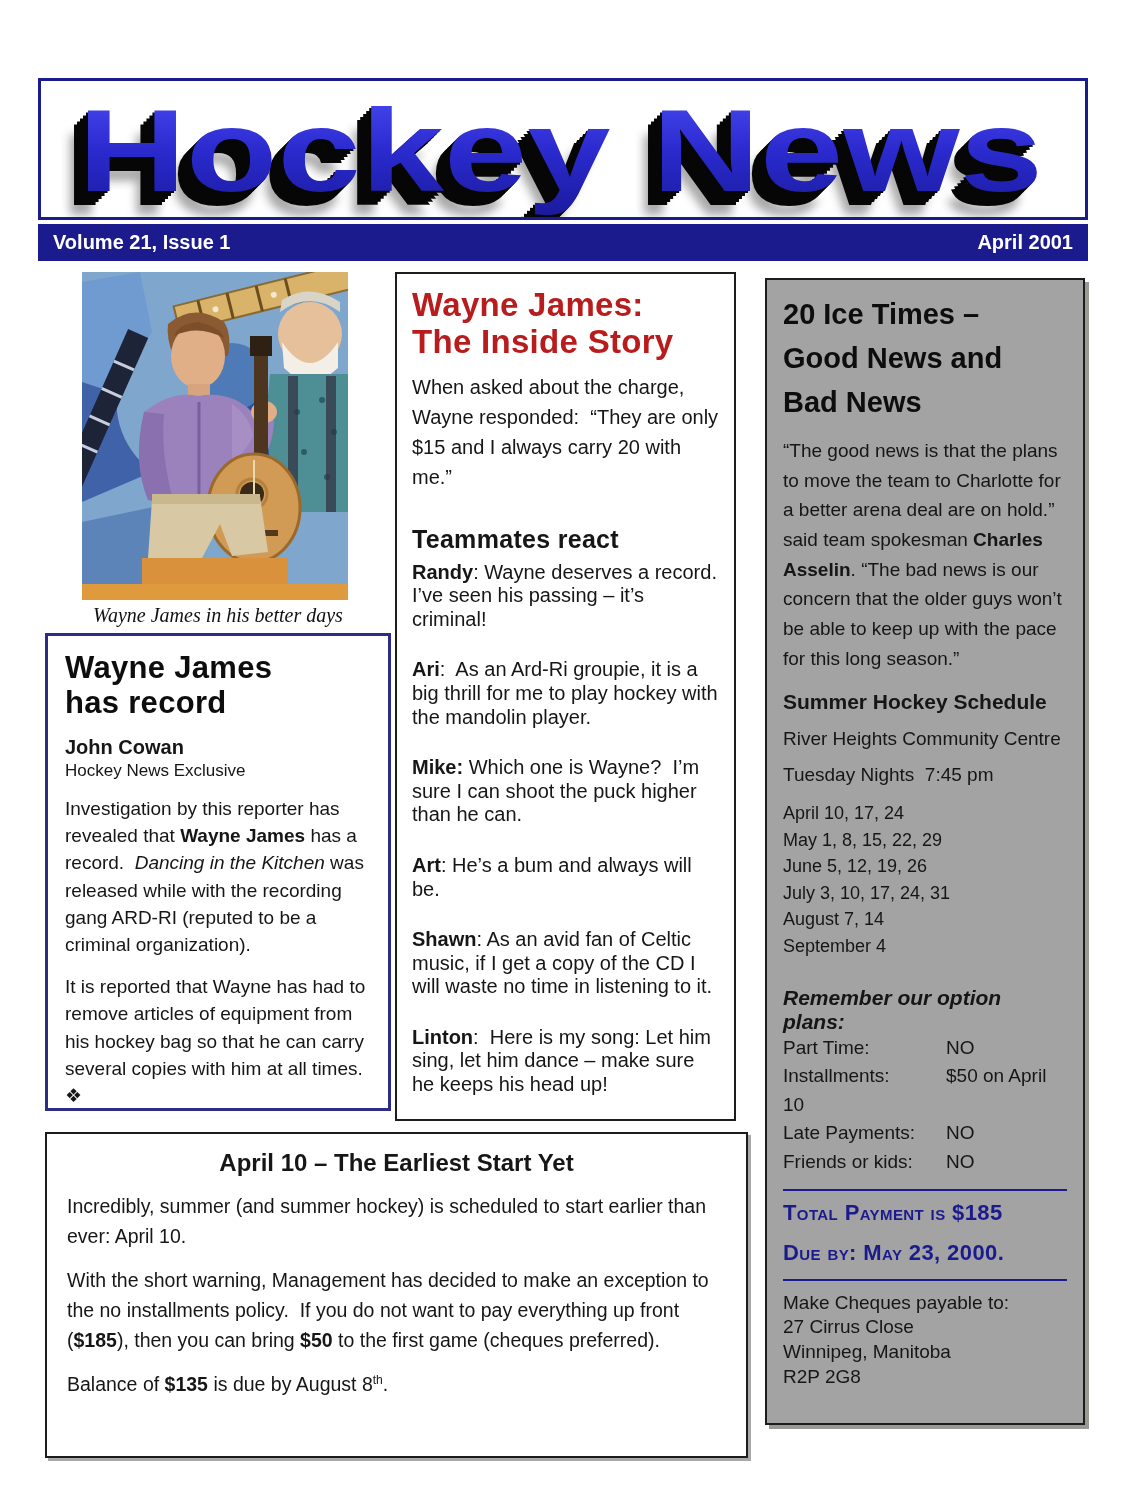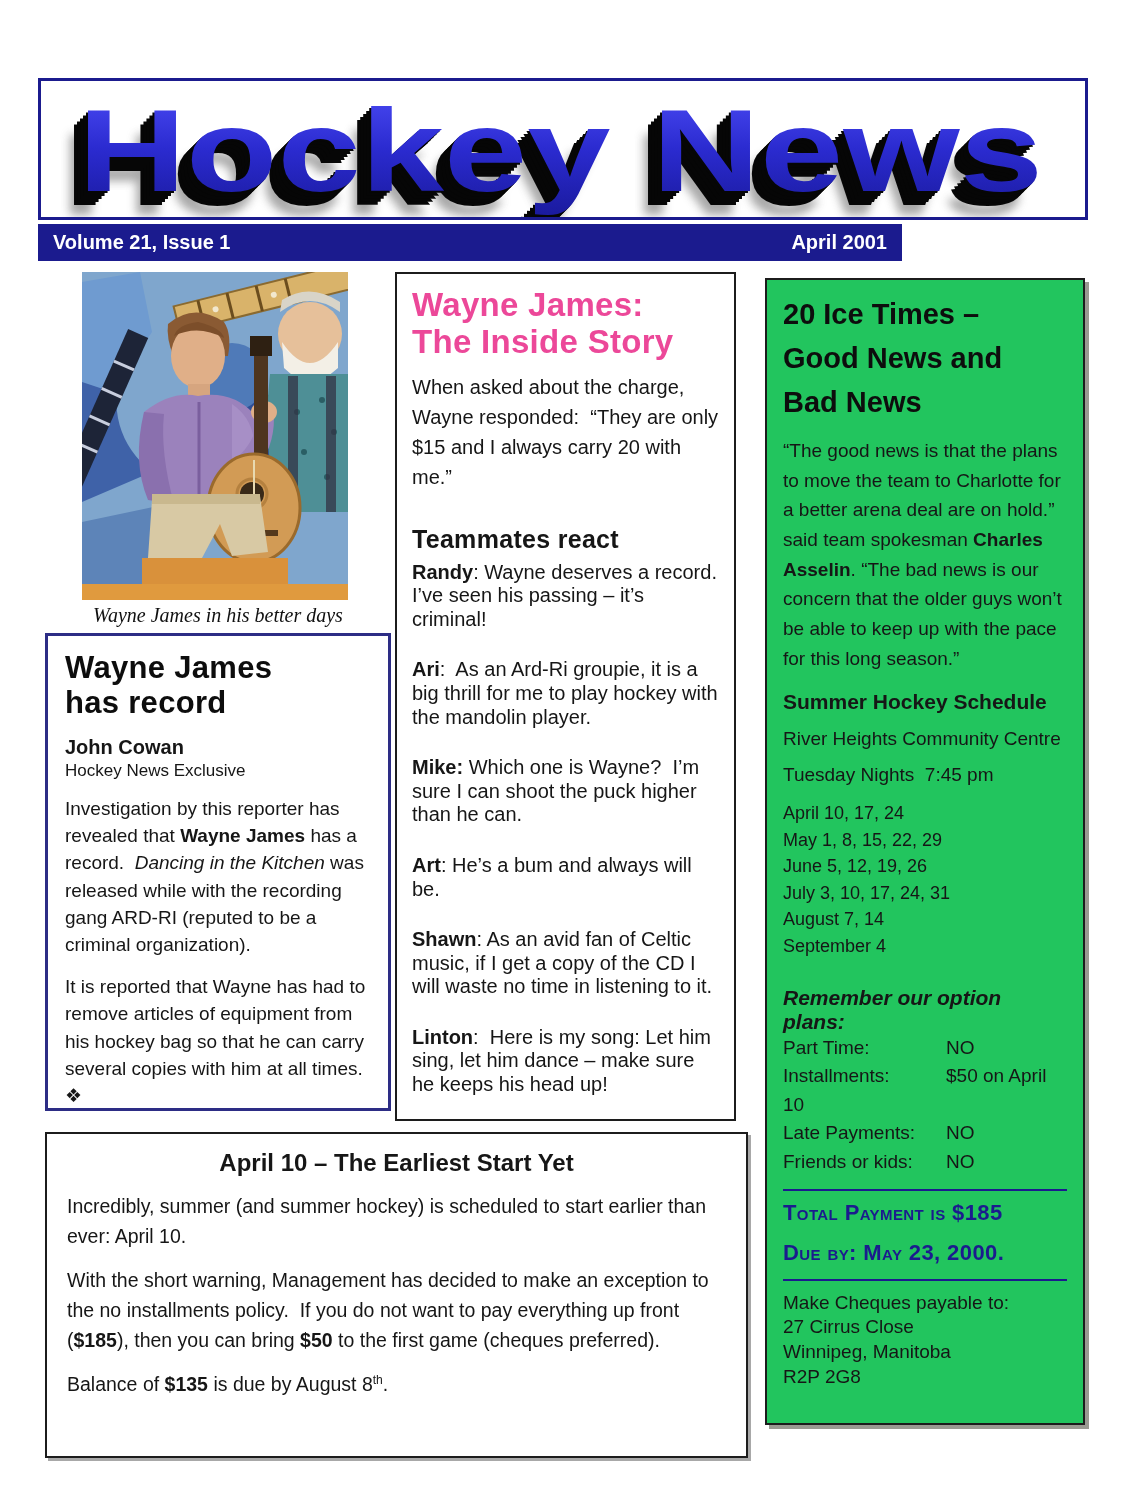--- a/index.html
+++ b/index.html
@@ -17,21 +17,21 @@
   
   #header-box{
     left:38px;top:78px;width:1050px;height:142px;
     background:#ffffff;border:3px solid #1b1b8e;overflow:hidden;
   }
   #wordart-svg{display:block;margin:0 auto;}
   .wa-text{
     font-family:"Liberation Sans",sans-serif;font-weight:bold;font-size:116px;
   }
   #vol-bar{
-    left:38px;top:224px;width:864px;height:37px;background:#1b1b8e;
+    left:38px;top:224px;width:1050px;height:37px;background:#1b1b8e;
     display:flex;justify-content:space-between;align-items:center;
     padding:0 15px;color:#ffffff;font-size:20px;font-weight:bold;
   }
 
   
   #photo-frame{left:82px;top:272px;width:266px;height:328px;overflow:hidden;}
   #photo-caption{
     left:45px;top:604px;width:346px;text-align:center;
     font-family:"Liberation Serif",serif;font-style:italic;font-size:20px;color:#101010;
   }
@@ -42,30 +42,30 @@
   .art-title{font-size:31px;font-weight:bold;line-height:1.14;letter-spacing:.3px;color:#0d0d0d;}
   #left-byline{margin-top:15px;font-size:20px;font-weight:bold;}
   #left-byline-sub{margin-top:2px;font-size:17px;}
   .left-p{margin-top:14px;font-size:19px;line-height:1.44;}
 
   
   #mid-box{
     left:395px;top:272px;width:341px;height:849px;
     border:2px solid #1c1c1c;background:#ffffff;padding:12px 15px;overflow:hidden;
   }
-  .mid-title{font-size:33px;font-weight:bold;line-height:1.13;letter-spacing:.3px;color:#ec4899;}
+  .mid-title{font-size:33px;font-weight:bold;line-height:1.13;letter-spacing:.3px;color:#b91c1c;}
   #mid-intro{margin-top:11px;font-size:20px;line-height:1.5;}
   #react-heading{margin-top:33px;font-size:25px;font-weight:bold;letter-spacing:.3px;}
   .quote{font-size:20px;line-height:1.18;margin-top:27px;}
   .quote.first{margin-top:7px;}
 
   
   #right-box{
     left:765px;top:278px;width:320px;height:1147px;
-    border:2px solid #1c1c1c;background:#22c55e;padding:12px 16px;
+    border:2px solid #1c1c1c;background:#a3a3a3;padding:12px 16px;
     box-shadow:4px 4px 0 #9a9a92;overflow:hidden;
   }
   .ice-title{font-size:29px;font-weight:bold;line-height:1.52;color:#0d0d0d;}
   #ice-intro{margin-top:12px;font-size:19px;line-height:1.56;}
   #sched-heading{margin-top:17px;font-size:21px;font-weight:bold;}
   .ice-line{margin-top:14px;font-size:19px;}
   #dates-list{margin-top:14px;font-size:18px;line-height:1.47;}
   #options-heading{margin-top:27px;font-size:21px;font-weight:bold;font-style:italic;}
   .opt-row{font-size:19px;line-height:1.5;}
   .opt-label{display:inline-block;min-width:163px;}

